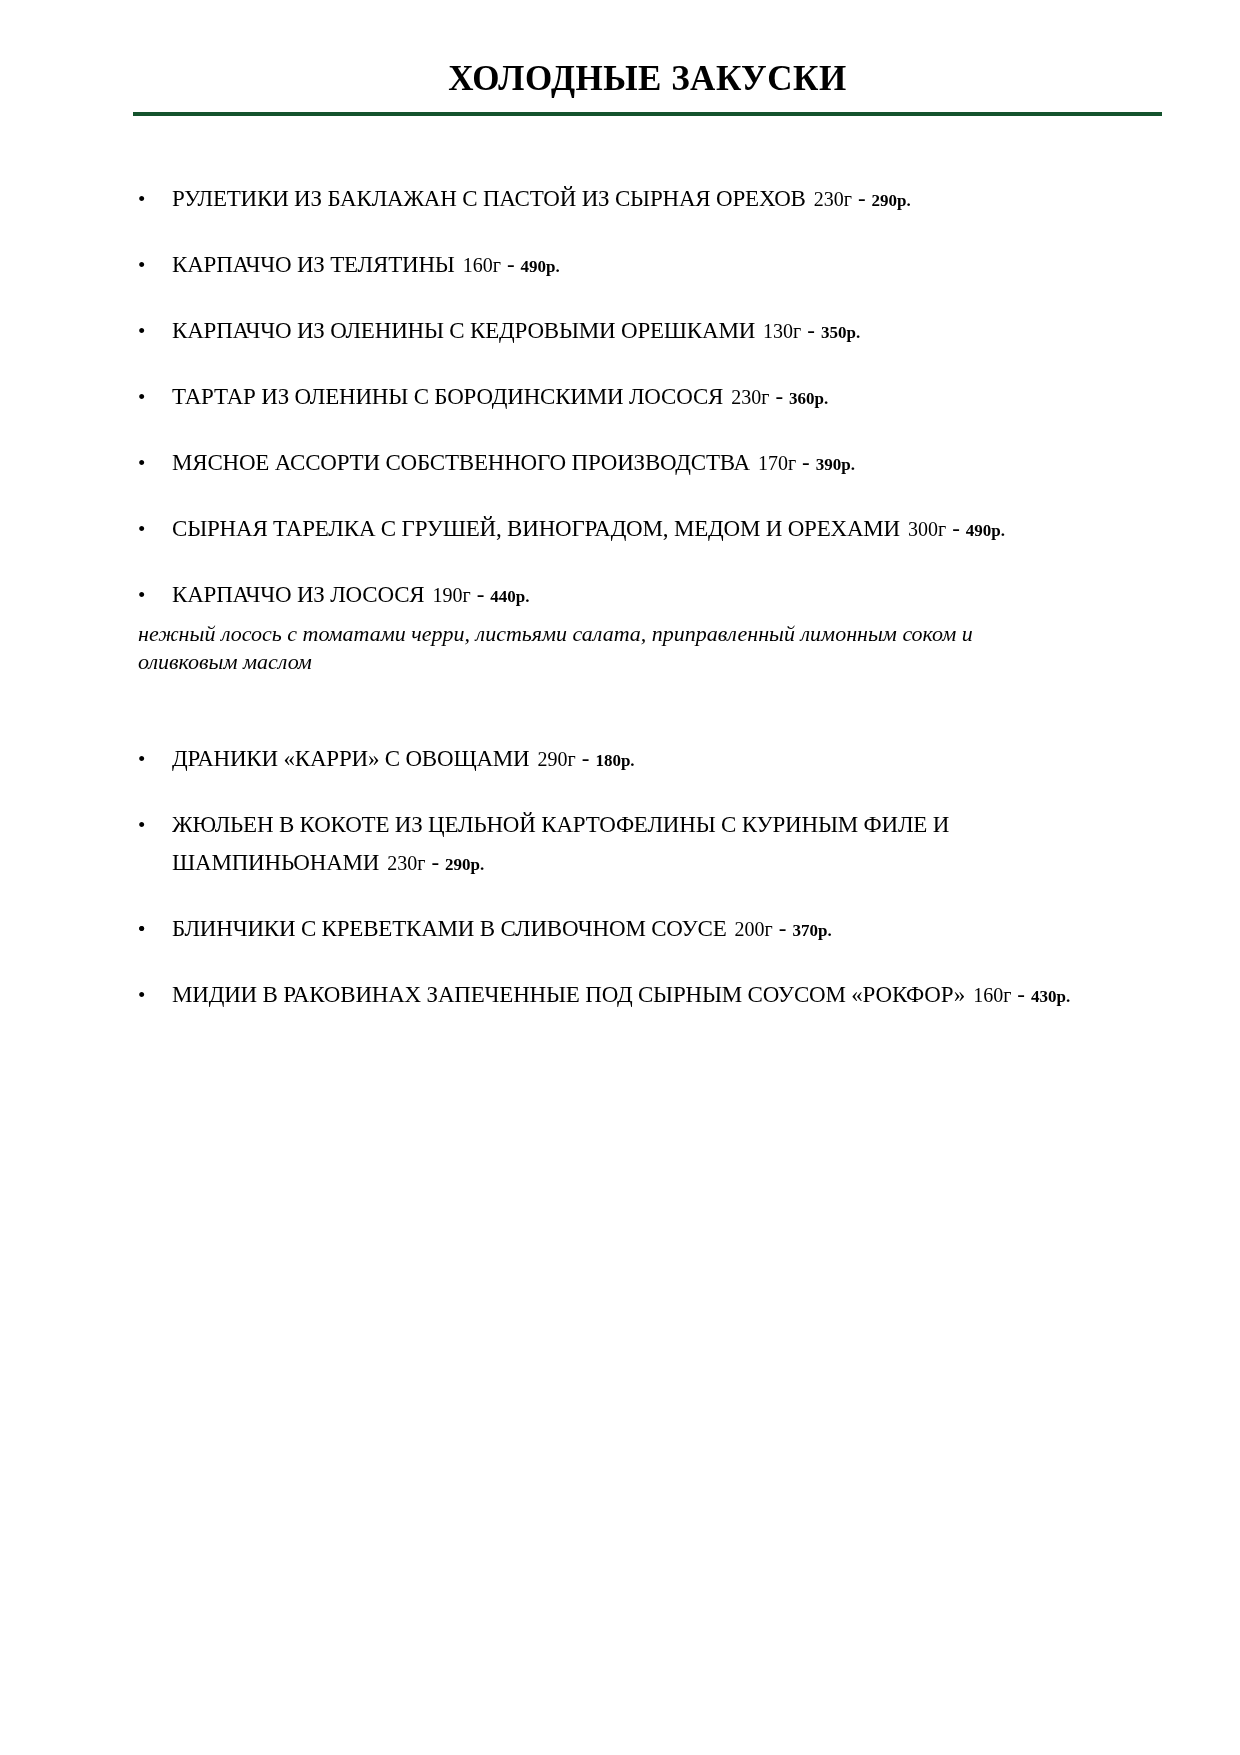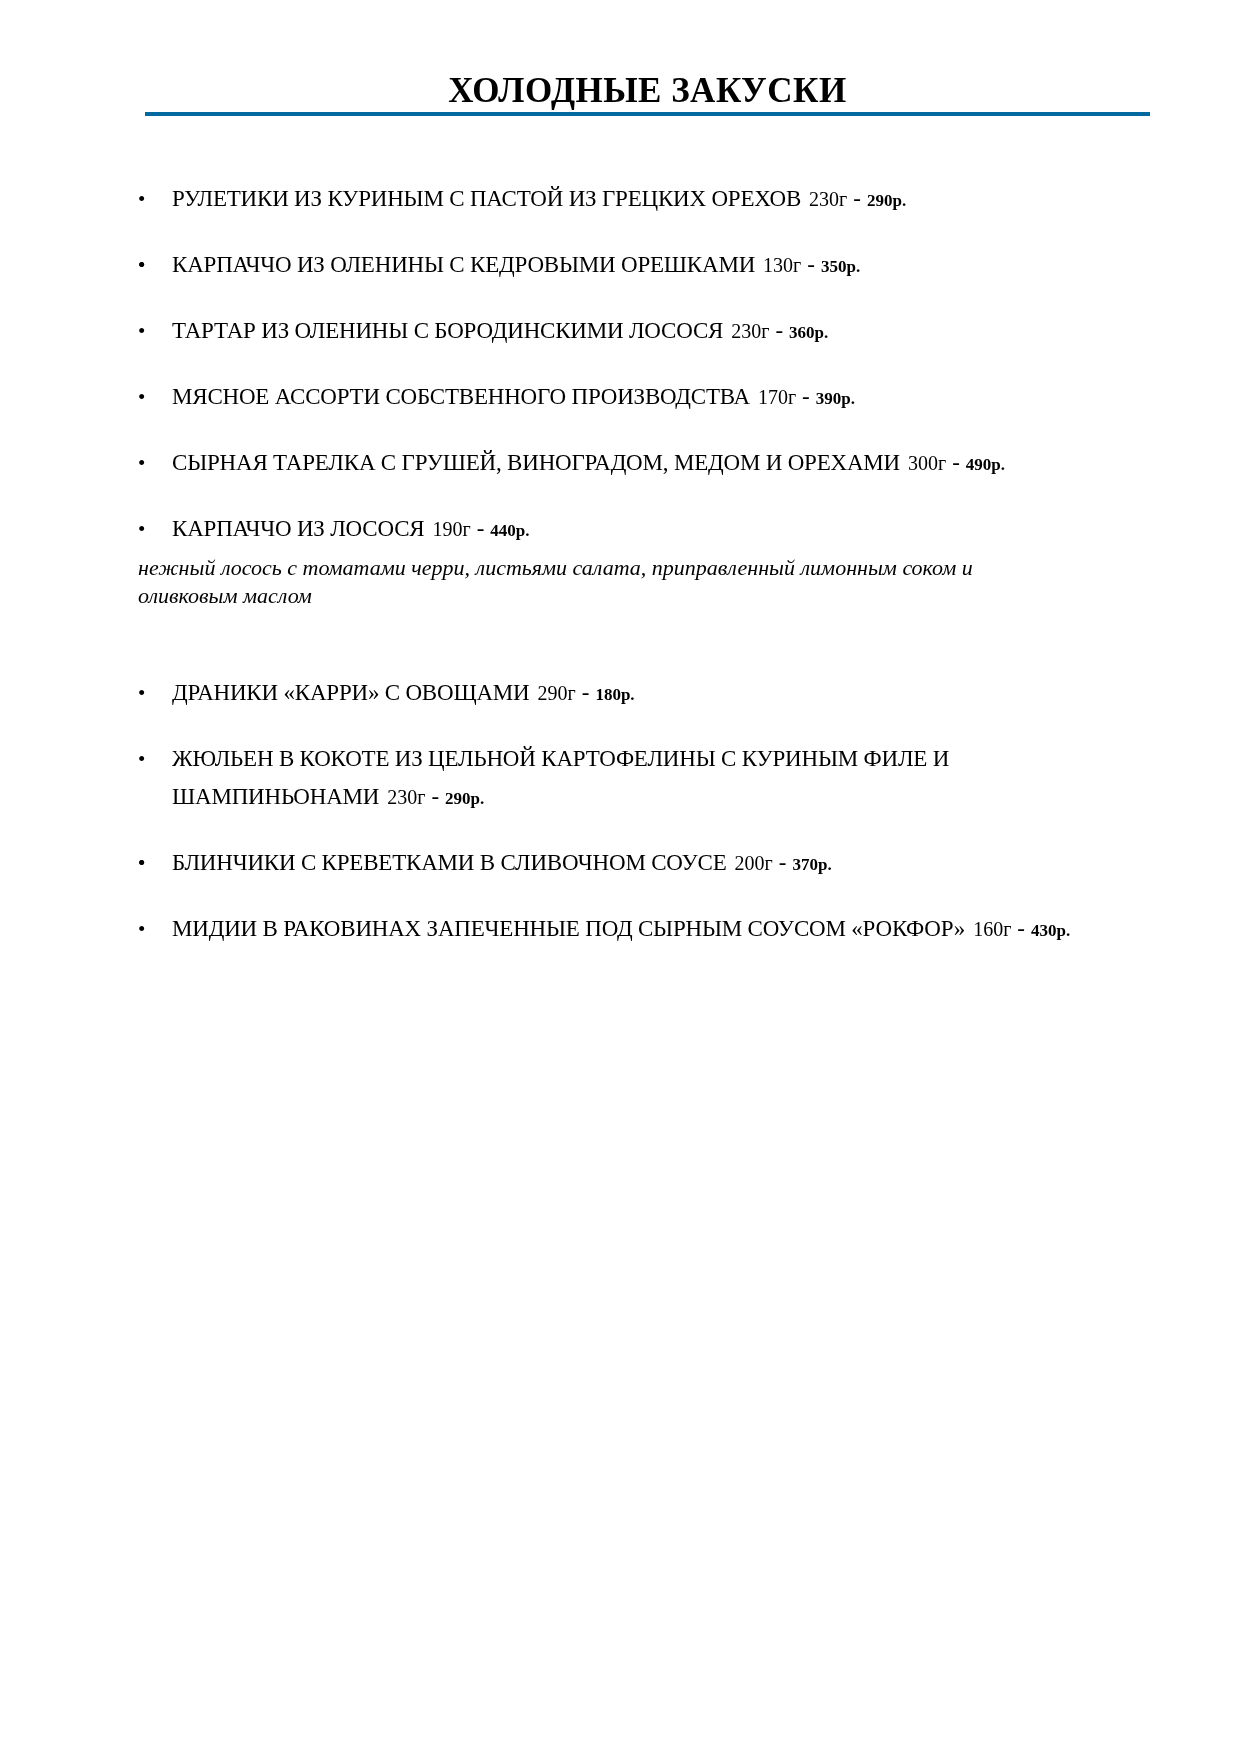--- a/index.html
+++ b/index.html
@@ -12,28 +12,28 @@
     font-family: "Liberation Serif", "DejaVu Serif", serif;
     box-sizing: border-box;
     padding-top: 58px;
     overflow: hidden;
   }
   .section-header {
     margin-left: 133px;
     margin-right: 78px;
   }
   .section-title {
-    margin: 12px;
+    margin: 0;
     text-align: center;
     font-size: 35px;
     line-height: 1.2;
     font-weight: 700;
     letter-spacing: 0.5px;
-    padding-bottom: 0;
-    border-bottom: 4px solid #0369a1;
+    padding-bottom: 12px;
+    border-bottom: 4px solid #14532d;
   }
   .menu-section + .menu-section { margin-top: 40px; }
   .item-list {
     list-style: none;
     margin: 64px 0 0 0;
     padding: 0 120px 0 138px;
   }
   .menu-item {
     position: relative;
     padding-left: 34px;
@@ -73,26 +73,27 @@
 
 <div class="page">
   <div id="menu-root">
   <section class="menu-section">
     <div class="section-header">
       <h2 class="section-title">ХОЛОДНЫЕ ЗАКУСКИ</h2>
     </div>
     <ul class="item-list">
   <li class="menu-item">
     <span class="bullet">•</span>
-    <span class="item-line"><span class="item-name">РУЛЕТИКИ ИЗ КУРИНЫМ С ПАСТОЙ ИЗ ГРЕЦКИХ ОРЕХОВ</span><span class="item-weight">230г</span><span class="dash">-</span><span class="item-price">290р.</span></span>
+    <span class="item-line"><span class="item-name">РУЛЕТИКИ ИЗ БАКЛАЖАН С ПАСТОЙ ИЗ СЫРНАЯ ОРЕХОВ</span><span class="item-weight">230г</span><span class="dash">-</span><span class="item-price">290р.</span></span>
     
   </li>
 
   <li class="menu-item">
     <span class="bullet">•</span>
+    <span class="item-line"><span class="item-name">КАРПАЧЧО ИЗ ТЕЛЯТИНЫ</span><span class="item-weight">160г</span><span class="dash">-</span><span class="item-price">490р.</span></span>
   </li>
 
   <li class="menu-item">
     <span class="bullet">•</span>
     <span class="item-line"><span class="item-name">КАРПАЧЧО ИЗ ОЛЕНИНЫ С КЕДРОВЫМИ ОРЕШКАМИ</span><span class="item-weight">130г</span><span class="dash">-</span><span class="item-price">350р.</span></span>
     
   </li>
 
   <li class="menu-item">
     <span class="bullet">•</span>

